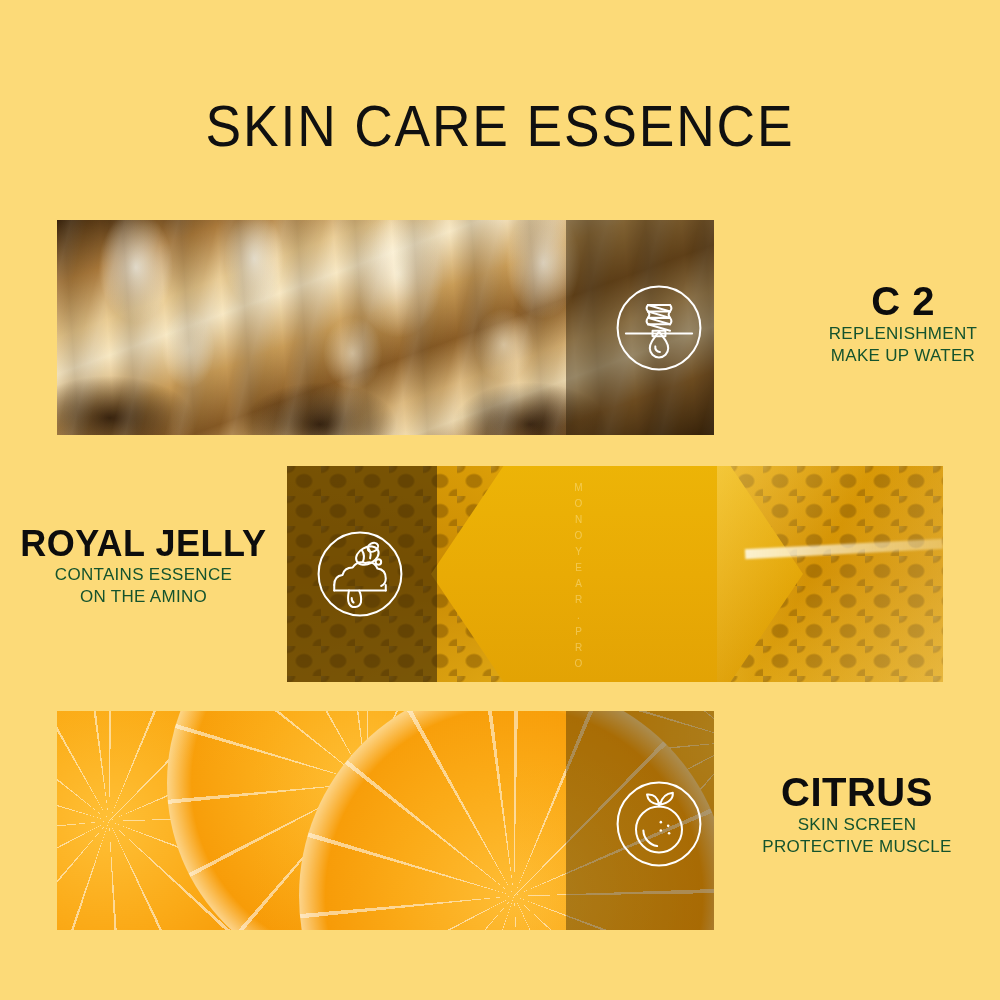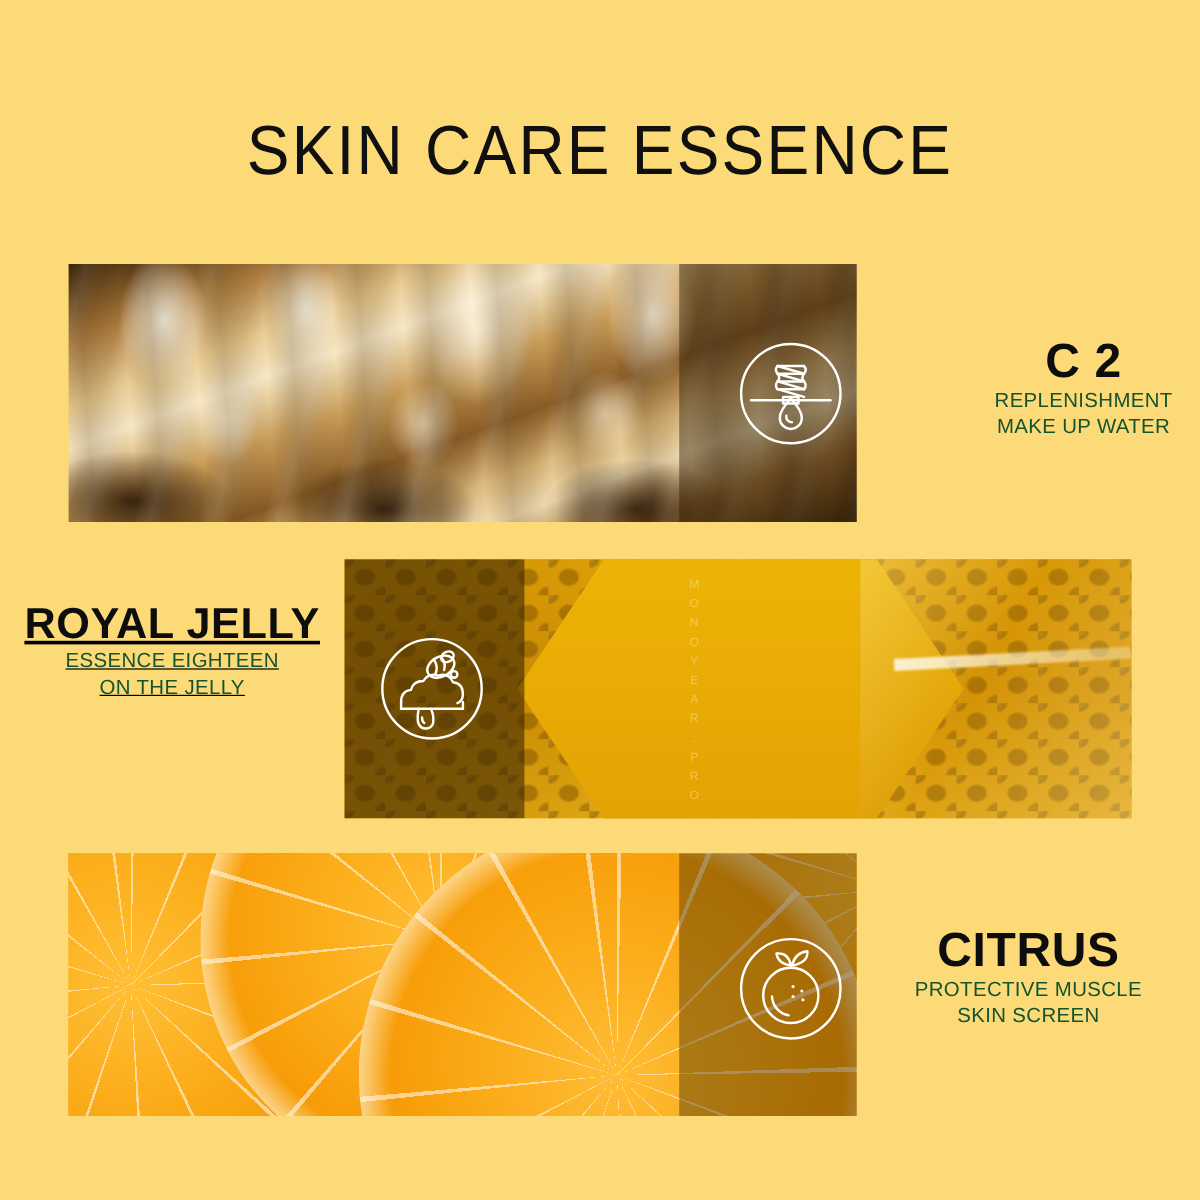--- a/index.html
+++ b/index.html
@@ -190,21 +190,21 @@
   #sliceE { left:470px; top:110px; width:330px; height:330px; }
   .orange-tint {
     position:absolute; inset:0;
     background:linear-gradient(170deg, rgba(255,190,40,0.16), rgba(245,140,10,0.10));
   }
   #panel3 .shade { left:509px; right:0; }
   #panel3 .icon-circle { left:556px; top:67px; }
 
   
   #text1 { left:714px; top:279px; width:286px;margin-left:46px; }
-  #text2 { left:0;   top:500px; width:287px;text-decoration:underline; }
+  #text2 { left:0;   top:524px; width:287px; }
   #text3 { left:714px; top:770px; width:286px; }
 </style>
 </head>
 <body>
 
 <div id="poster">
 
   <div class="title">SKIN CARE ESSENCE</div>
 
   <div class="panel" id="panel1">
@@ -285,23 +285,23 @@
   </div>
 
   <div class="txt center" id="text1">
     <h2 class="big">C 2</h2>
     <p>REPLENISHMENT</p>
     <p>MAKE UP WATER</p>
   </div>
 
   <div class="txt center" id="text2">
     <h2>ROYAL JELLY</h2>
-    <p>ESSENCE EIGHTEEN</p>
-    <p>ON THE JELLY</p>
+    <p>CONTAINS ESSENCE</p>
+    <p>ON THE AMINO</p>
   </div>
 
   <div class="txt center" id="text3">
     <h2 class="big">CITRUS</h2>
+    <p>SKIN SCREEN</p>
     <p>PROTECTIVE MUSCLE</p>
-    <p>SKIN SCREEN</p>
   </div>
 
 </div>
 
 </body></html>

